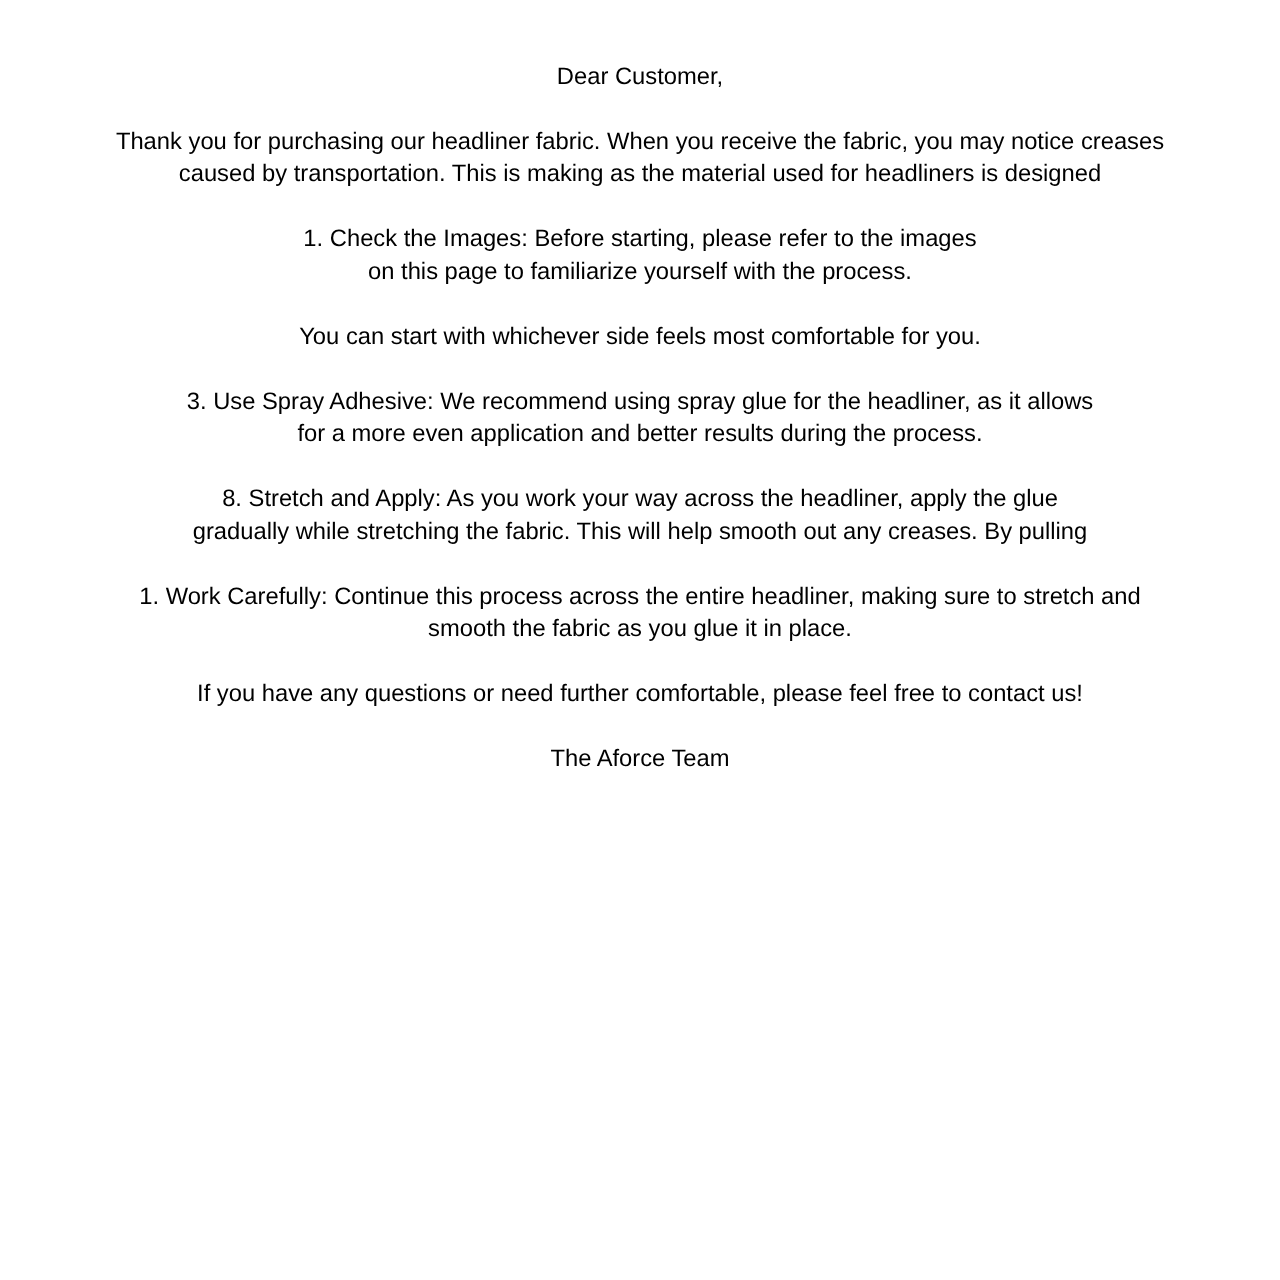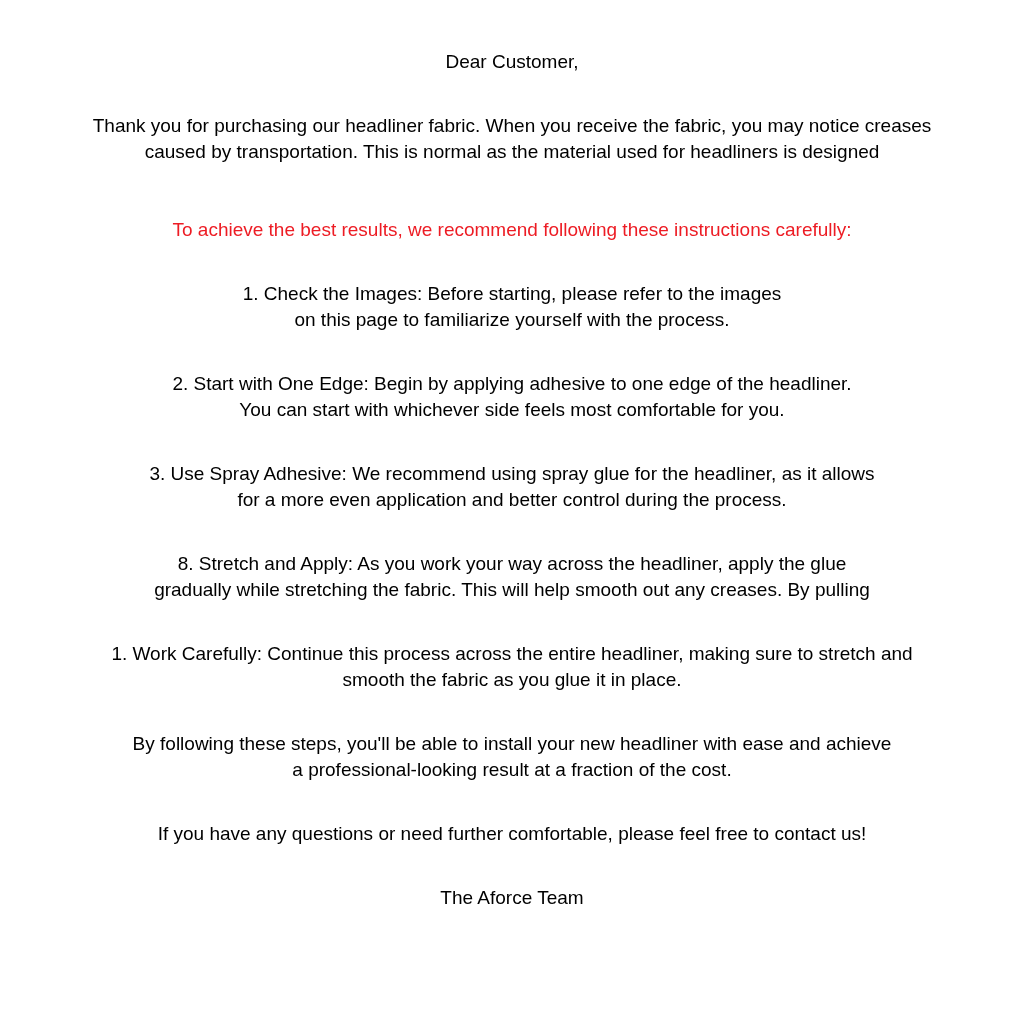--- a/index.html
+++ b/index.html
@@ -17,73 +17,65 @@
   .letter {
     width: 1024px;
     height: 1024px;
     padding: 49px 20px 0 20px;
     font-family: "Liberation Sans", sans-serif;
     font-size: 19px;
     line-height: 26px;
     color: var(--text);
     text-align: center;
   }
-  .para { margin-top: 38px; }
+  .para { margin-top: 26px; }
   .para:first-child { margin-top: 0; }
   .gap-large { margin-top: 52px; }
   .red-heading { color: var(--accent-red); }
   .line { white-space: nowrap; }
 </style>
 </head>
 <body>
 
 <div class="letter">
 
   <div class="para">
     <div class="line">Dear Customer,</div>
   </div>
 
   <div class="para">
     <div class="line">Thank you for purchasing our headliner fabric. When you receive the fabric, you may notice creases</div>
-    <div class="line">caused by transportation. This is normal as the material used for headliners is designed</div>
+    <div class="line">caused by transportation. This is making as the material used for headliners is designed</div>
   </div>
 
-  <div class="para gap-large red-heading">
-    <div class="line">To achieve the best results, we recommend following these instructions carefully:</div>
-  </div>
 
   <div class="para">
     <div class="line">1. Check the Images: Before starting, please refer to the images</div>
     <div class="line">on this page to familiarize yourself with the process.</div>
   </div>
 
   <div class="para">
-    <div class="line">2. Start with One Edge: Begin by applying adhesive to one edge of the headliner.</div>
     <div class="line">You can start with whichever side feels most comfortable for you.</div>
   </div>
 
   <div class="para">
     <div class="line">3. Use Spray Adhesive: We recommend using spray glue for the headliner, as it allows</div>
-    <div class="line">for a more even application and better control during the process.</div>
+    <div class="line">for a more even application and better results during the process.</div>
   </div>
 
   <div class="para">
     <div class="line">8. Stretch and Apply: As you work your way across the headliner, apply the glue</div>
     <div class="line">gradually while stretching the fabric. This will help smooth out any creases. By pulling</div>
   </div>
 
   <div class="para">
     <div class="line">1. Work Carefully: Continue this process across the entire headliner, making sure to stretch and</div>
     <div class="line">smooth the fabric as you glue it in place.</div>
   </div>
 
-  <div class="para">
-    <div class="line">By following these steps, you'll be able to install your new headliner with ease and achieve</div>
-    <div class="line">a professional-looking result at a fraction of the cost.</div>
-  </div>
 
   <div class="para">
     <div class="line">If you have any questions or need further comfortable, please feel free to contact us!</div>
   </div>
 
 
   <div class="para">
     <div class="line">The Aforce Team</div>
   </div>
 

